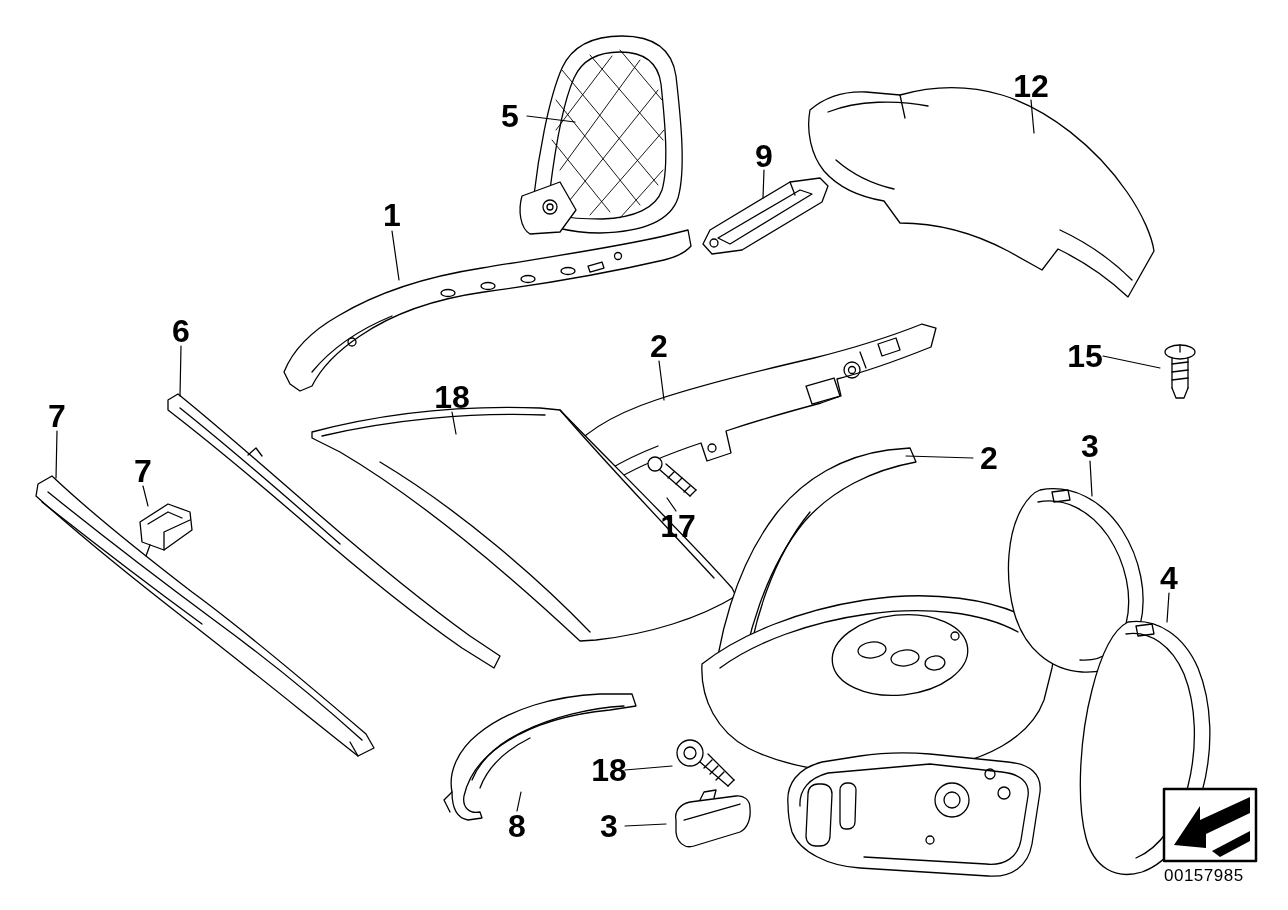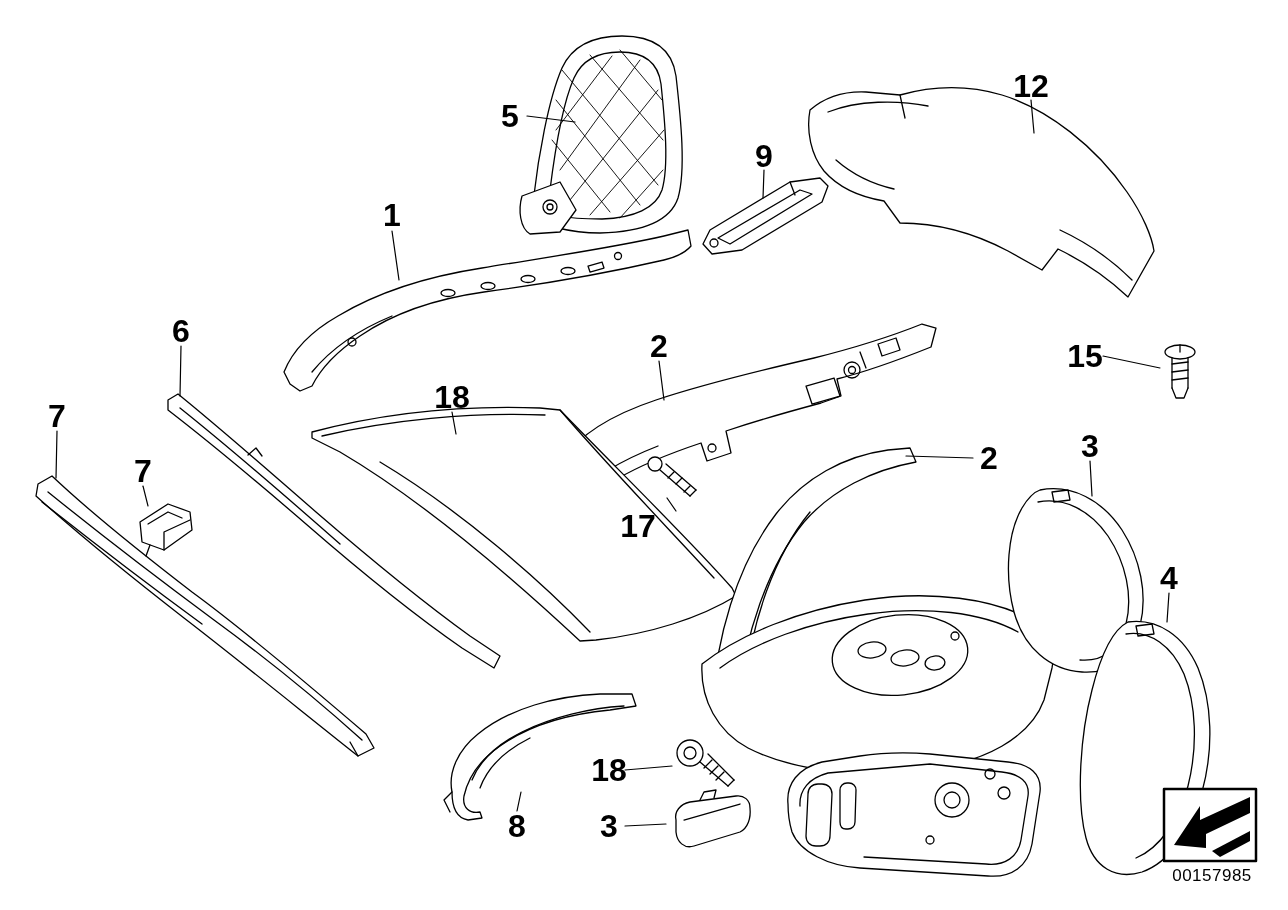--- a/index.html
+++ b/index.html
@@ -7,21 +7,21 @@
     position:relative;width:1288px;height:910px;background:#ffffff;
     font-family:"Liberation Sans",sans-serif;overflow:hidden;
   }
   svg.drawing{position:absolute;left:0;top:0;}
   .callout{
     position:absolute;transform:translate(-50%,-50%);
     font-weight:bold;font-size:32px;color:#000;line-height:1;
     cursor:pointer;user-select:none;
   }
   .doc-number{
-    position:absolute;left:1164px;top:866px;width:96px;text-align:center;
+    position:absolute;left:1164px;top:866px;width:96px;
     font-size:17px;color:#000;letter-spacing:.5px;
   }
 </style>
 </head>
 <body>
 
 <main class="stage">
 
   <svg class="drawing" width="1288" height="910" viewBox="0 0 1288 910" fill="none" stroke="#000" stroke-width="1.3" stroke-linejoin="round" stroke-linecap="round">
 
@@ -220,17 +220,17 @@
   <div class="callout" style="left:57px;top:416px">7</div>
   <div class="callout" style="left:517px;top:826px">8</div>
   <div class="callout" style="left:764px;top:156px">9</div>
   <div class="callout" style="left:452px;top:397px">18</div>
   <div class="callout" style="left:989px;top:458px">2</div>
   <div class="callout" style="left:1031px;top:86px">12</div>
   <div class="callout" style="left:143px;top:471px">7</div>
   <div class="callout" style="left:1085px;top:356px">15</div>
   <div class="callout" style="left:609px;top:826px">3</div>
   <div class="callout" style="left:609px;top:770px">18</div>
-  <div class="callout" style="left:638px;top:526px">17</div>
+  <div class="callout" style="left:678px;top:526px">17</div>
 
   <div class="doc-number">00157985</div>
 
 </main>
 
 </body></html>

